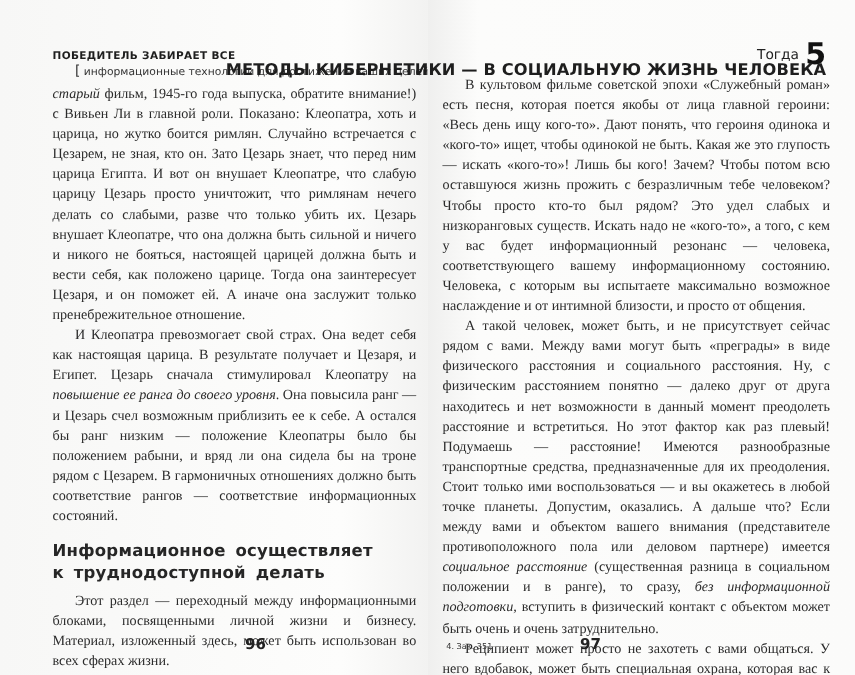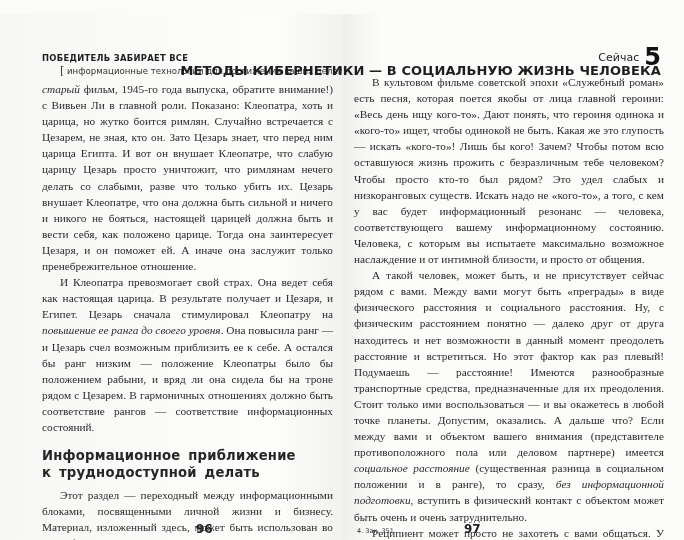--- a/index.html
+++ b/index.html
@@ -3,21 +3,21 @@
 <meta charset="utf-8">
 <style>
   html, body { margin:0; padding:0; }
   body {
     width:684px; height:540px; overflow:hidden;
     background:#fbfbfa;
     font-family:"Liberation Serif","DejaVu Serif",serif;
     color:#2b2b2b;
     position:relative;
   }
-  .spread { position:absolute; inset:0; display:flex;margin-top:14px; }
+  .spread { position:absolute; inset:0; display:flex; }
   .page { position:relative; width:342px; height:540px; }
   .page.left { background:linear-gradient(to right,#f7f7f6 0%,#fdfdfc 80%,#f2f2f1 100%); }
   .page.right { background:linear-gradient(to right,#efefee 0%,#fcfcfb 12%,#fbfbfa 100%); }
 
   .run-head-left {
     position:absolute; left:42px; top:39px; width:290px;
     font-family:"DejaVu Sans","Liberation Sans",sans-serif;
   }
   .run-head-left .t1 { font-size:8.4px; font-weight:bold; letter-spacing:0.3px; color:#1e1e1e; }
   .run-head-left .t2 { font-size:8.6px; color:#333; margin-left:18px; margin-top:1px; white-space:nowrap; }
@@ -67,32 +67,32 @@
     <div class="run-head-left">
       <div class="t1">ПОБЕДИТЕЛЬ ЗАБИРАЕТ ВСЕ</div>
       <div class="t2"><span class="br">[</span> <span>информационные технологии для достижения ваших целей</span> <span class="br">]</span></div>
     </div>
 
     <div class="text">
       <p class="noindent"><i>старый</i><span> фильм, 1945-го года выпуска, обратите внимание!) с Вивьен Ли в главной роли. Показано: Клеопатра, хоть и царица, но жутко боится римлян. Случайно встречается с Цезарем, не зная, кто он. Зато Цезарь знает, что перед ним царица Египта. И вот он внушает Клеопатре, что слабую царицу Цезарь просто уничтожит, что римлянам нечего делать со слабыми, разве что только убить их. Цезарь внушает Клеопатре, что она должна быть сильной и ничего и никого не бояться, настоящей царицей должна быть и вести себя, как положено царице. Тогда она заинтересует Цезаря, и он поможет ей. А иначе она заслужит только пренебрежительное отношение.</span></p>
       <p><span>И Клеопатра превозмогает свой страх. Она ведет себя как настоящая царица. В результате получает и Цезаря, и Египет. Цезарь сначала стимулировал Клеопатру на </span><i>повышение ее ранга до своего уровня</i><span>. Она повысила ранг — и Цезарь счел возможным приблизить ее к себе. А остался бы ранг низким — положение Клеопатры было бы положением рабыни, и вряд ли она сидела бы на троне рядом с Цезарем. В гармоничных отношениях должно быть соответствие рангов — соответствие информационных состояний.</span></p>
 
       <div class="heading">
-        <div>Информационное приближение</div>
+        <div>Информационное осуществляет</div>
         <div>к труднодоступной делать</div>
       </div>
       <p>Этот раздел — переходный между информационными блоками, посвященными личной жизни и бизнесу. Материал, изложенный здесь, может быть использован во всех сферах жизни.</p>
     </div>
 
     <div class="folio">96</div>
   </div>
 
   <div class="page right">
     <div class="run-head-right">
-      <div><span class="chap">Сейчас</span> <span class="chapnum">5</span></div>
+      <div><span class="chap">Тогда</span> <span class="chapnum">5</span></div>
       <div class="sub">МЕТОДЫ КИБЕРНЕТИКИ — В СОЦИАЛЬНУЮ ЖИЗНЬ ЧЕЛОВЕКА</div>
     </div>
 
     <div class="text">
       <p>В культовом фильме советской эпохи «Служебный роман» есть песня, которая поется якобы от лица главной героини: «Весь день ищу кого-то». Дают понять, что героиня одинока и «кого-то» ищет, чтобы одинокой не быть. Какая же это глупость — искать «кого-то»! Лишь бы кого! Зачем? Чтобы потом всю оставшуюся жизнь прожить с безразличным тебе человеком? Чтобы просто кто-то был рядом? Это удел слабых и низкоранговых существ. Искать надо не «кого-то», а того, с кем у вас будет информационный резонанс — человека, соответствующего вашему информационному состоянию. Человека, с которым вы испытаете максимально возможное наслаждение и от интимной близости, и просто от общения.</p>
       <p><span>А такой человек, может быть, и не присутствует сейчас рядом с вами. Между вами могут быть «преграды» в виде физического расстояния и социального расстояния. Ну, с физическим расстоянием понятно — далеко друг от друга находитесь и нет возможности в данный момент преодолеть расстояние и встретиться. Но этот фактор как раз плевый! Подумаешь — расстояние! Имеются разнообразные транспортные средства, предназначенные для их преодоления. Стоит только ими воспользоваться — и вы окажетесь в любой точке планеты. Допустим, оказались. А дальше что? Если между вами и объектом вашего внимания (представителе противоположного пола или деловом партнере) имеется </span><i>социальное расстояние</i><span> (существенная разница в социальном положении и в ранге), то сразу, </span><i>без информационной подготовки,</i><span> вступить в физический контакт с объектом может быть очень и очень затруднительно.</span></p>
       <p>Реципиент может просто не захотеть с вами общаться. У него вдобавок, может быть специальная охрана, которая вас к данной персоне не пустит. Я уже не говорю о том, что этот человек без соответствующей информационной подготовки даже не знает о вашем существовании и, скорее всего, не желает знать. Думаю, вы это и сами понимаете. Что же</p>
     </div>
 
     <div class="signature">4. Зак. 351</div>

